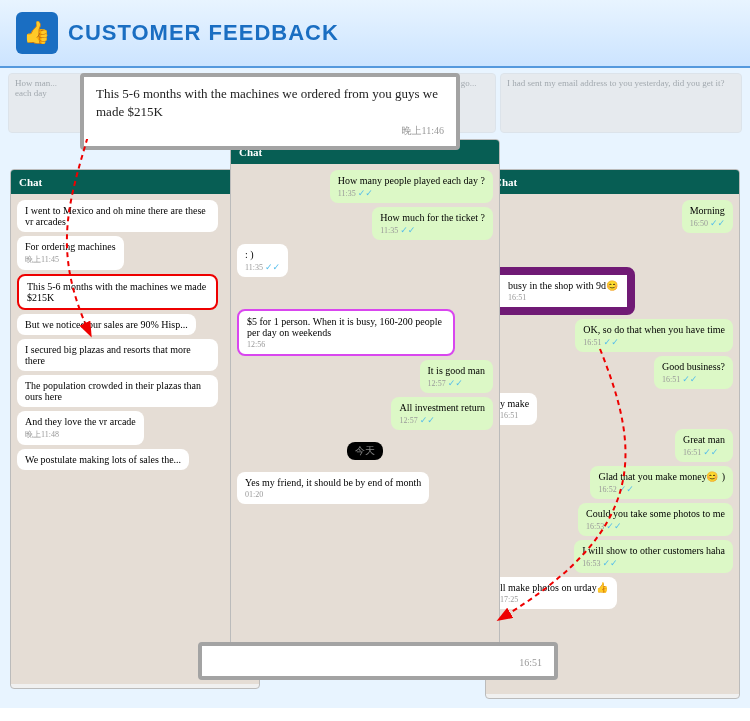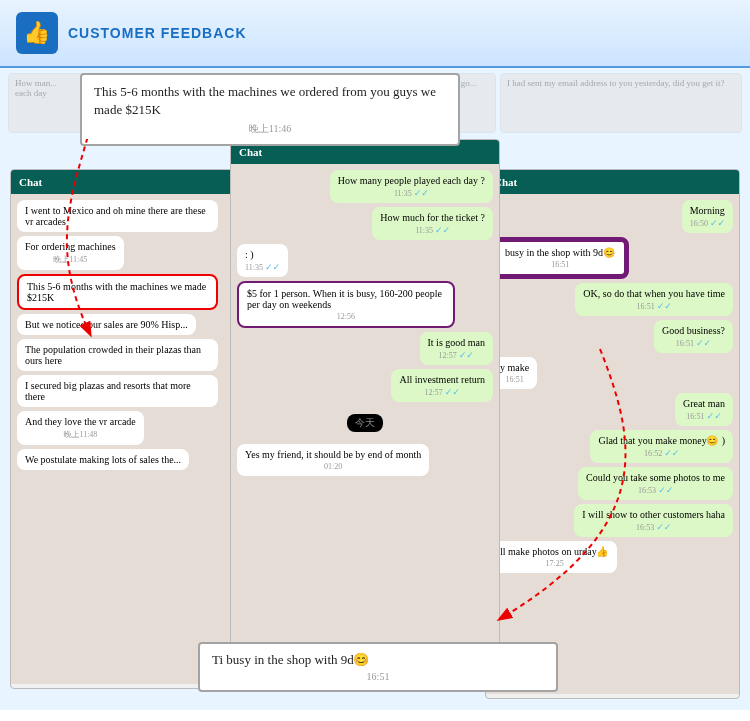--- a/index.html
+++ b/index.html
@@ -22,21 +22,21 @@
     }
     .header-icon {
       width: 42px;
       height: 42px;
       background: #1a6ec2;
       border-radius: 6px;
       display: flex; align-items: center; justify-content: center;
       font-size: 22px;
     }
     .header-title {
-      font-size: 14px;
+      font-size: 22px;
       font-weight: 900;
       color: #1a6ec2;
       letter-spacing: 1px;
       text-transform: uppercase;
     }
 
     
     .content-area {
       position: relative;
       background: #e8f4ff;
@@ -57,21 +57,21 @@
       padding: 5px 8px;
       font-size: 10px;
       max-width: 85%;
       position: relative;
     }
     .bubble.sent { background: #dcf8c6; }
     .bubble.received { background: #fff; }
     .bubble .time {
       font-size: 8px;
       color: #999;
-      text-align: center;
+      text-align: left;
       margin-top: 2px;
     }
 
     
     .chats-container {
       position: relative;
       margin: 8px auto;
       width: 730px;
       height: 580px;
     }
@@ -153,40 +153,40 @@
     .chat-right .chat-body {
       background: #e5ddd5;
       padding: 6px;
       height: calc(100% - 28px);
       overflow: hidden;
     }
 
     
     .highlight-box {
       position: absolute;
-      border: 2px solid #a3a3a3;
+      border: 4px solid #a3a3a3;
       border-radius: 4px;
       background: #fff;
       padding: 8px 12px;
       font-size: 13px;
       color: #222;
       z-index: 10;
     }
 
     
     .highlight-top {
       top: 5px;
       left: 80px;
       width: 380px;
       font-size: 13px;
       line-height: 1.4;
     }
 
     .msg-time-right {
-      text-align: center;
+      text-align: right;
       font-size: 10px;
       color: #999;
       margin-top: 3px;
     }
 
     
     .arrow-overlay {
       position: absolute;
       top: 0; left: 0;
       width: 100%;
@@ -276,26 +276,26 @@
             <span>This 5-6 months with the machines we made $215K</span>
           </div>
         </div>
         <div class="msg-row received">
           <div class="bubble received">
             <span>But we noticed our sales are 90% Hisp...</span>
           </div>
         </div>
         <div class="msg-row received">
           <div class="bubble received">
+            <span>I secured big plazas and resorts that more there</span>
+          </div>
+        </div>
+        <div class="msg-row received">
+          <div class="bubble received">
             <span>The population crowded in their plazas than ours here</span>
-          </div>
-        </div>
-        <div class="msg-row received">
-          <div class="bubble received">
-            <span>I secured big plazas and resorts that more there</span>
           </div>
         </div>
         <div class="msg-row received">
           <div class="bubble received">
             <span>And they love the vr arcade</span>
             <div class="time">晚上11:48</div>
           </div>
         </div>
         <div class="msg-row received">
           <div class="bubble received">
@@ -322,21 +322,21 @@
             <div class="time">11:35 <span class="check-mark">✓✓</span></div>
           </div>
         </div>
         <div class="msg-row received">
           <div class="bubble received">
             <span>: )</span>
             <div class="time">11:35 <span class="check-mark">✓✓</span></div>
           </div>
         </div>
         <div class="msg-row received">
-          <div class="bubble received" style="border: 2px solid #701a75;">
+          <div class="bubble received" style="border: 2px solid #d946ef; margin-top: 28px;">
             <span>$5 for 1 person. When it is busy, 160-200 people per day on weekends</span>
             <div class="time">12:56</div>
           </div>
         </div>
         <div class="msg-row sent">
           <div class="bubble sent">
             <span>It is good man</span>
             <div class="time">12:57 <span class="check-mark">✓✓</span></div>
           </div>
         </div>
@@ -363,21 +363,21 @@
       <div class="chat-header">Chat</div>
       <div class="chat-body">
 
         <div class="msg-row sent">
           <div class="bubble sent">
             <span>Morning</span>
             <div class="time">16:50 <span class="check-mark">✓✓</span></div>
           </div>
         </div>
         <div class="msg-row received">
-          <div class="bubble received" style="border: 5px solid #701a75;">
+          <div class="bubble received" style="border: 8px solid #701a75; margin-top: 30px;">
             <span>busy in the shop with 9d😊</span>
             <div class="time">16:51</div>
           </div>
         </div>
         <div class="msg-row sent">
           <div class="bubble sent">
             <span>OK, so do that when you have time</span>
             <div class="time">16:51 <span class="check-mark">✓✓</span></div>
           </div>
         </div>
@@ -436,17 +436,16 @@
       </defs>
 
       <path d="M 80 -20 C 60 50, 40 100, 80 185" stroke="#e00" stroke-width="2" fill="none" stroke-dasharray="5,4" marker-end="url(#arrowhead-red)"></path>
 
       <path d="M 590 200 C 630 300, 640 380, 490 470" stroke="#e00" stroke-width="2" fill="none" stroke-dasharray="5,4" marker-end="url(#arrowhead-red)"></path>
     </svg>
 
   </div>
 
   <div class="highlight-box" style="position:relative; margin: -30px auto 10px; left: 0; width: 360px; display:block; margin-left:190px; z-index:20;">
-    <span>Ti busy in the shop with 9d😊</span>
     <div class="msg-time-right">16:51</div>
   </div>
 
 </div>
 
 </body></html>

